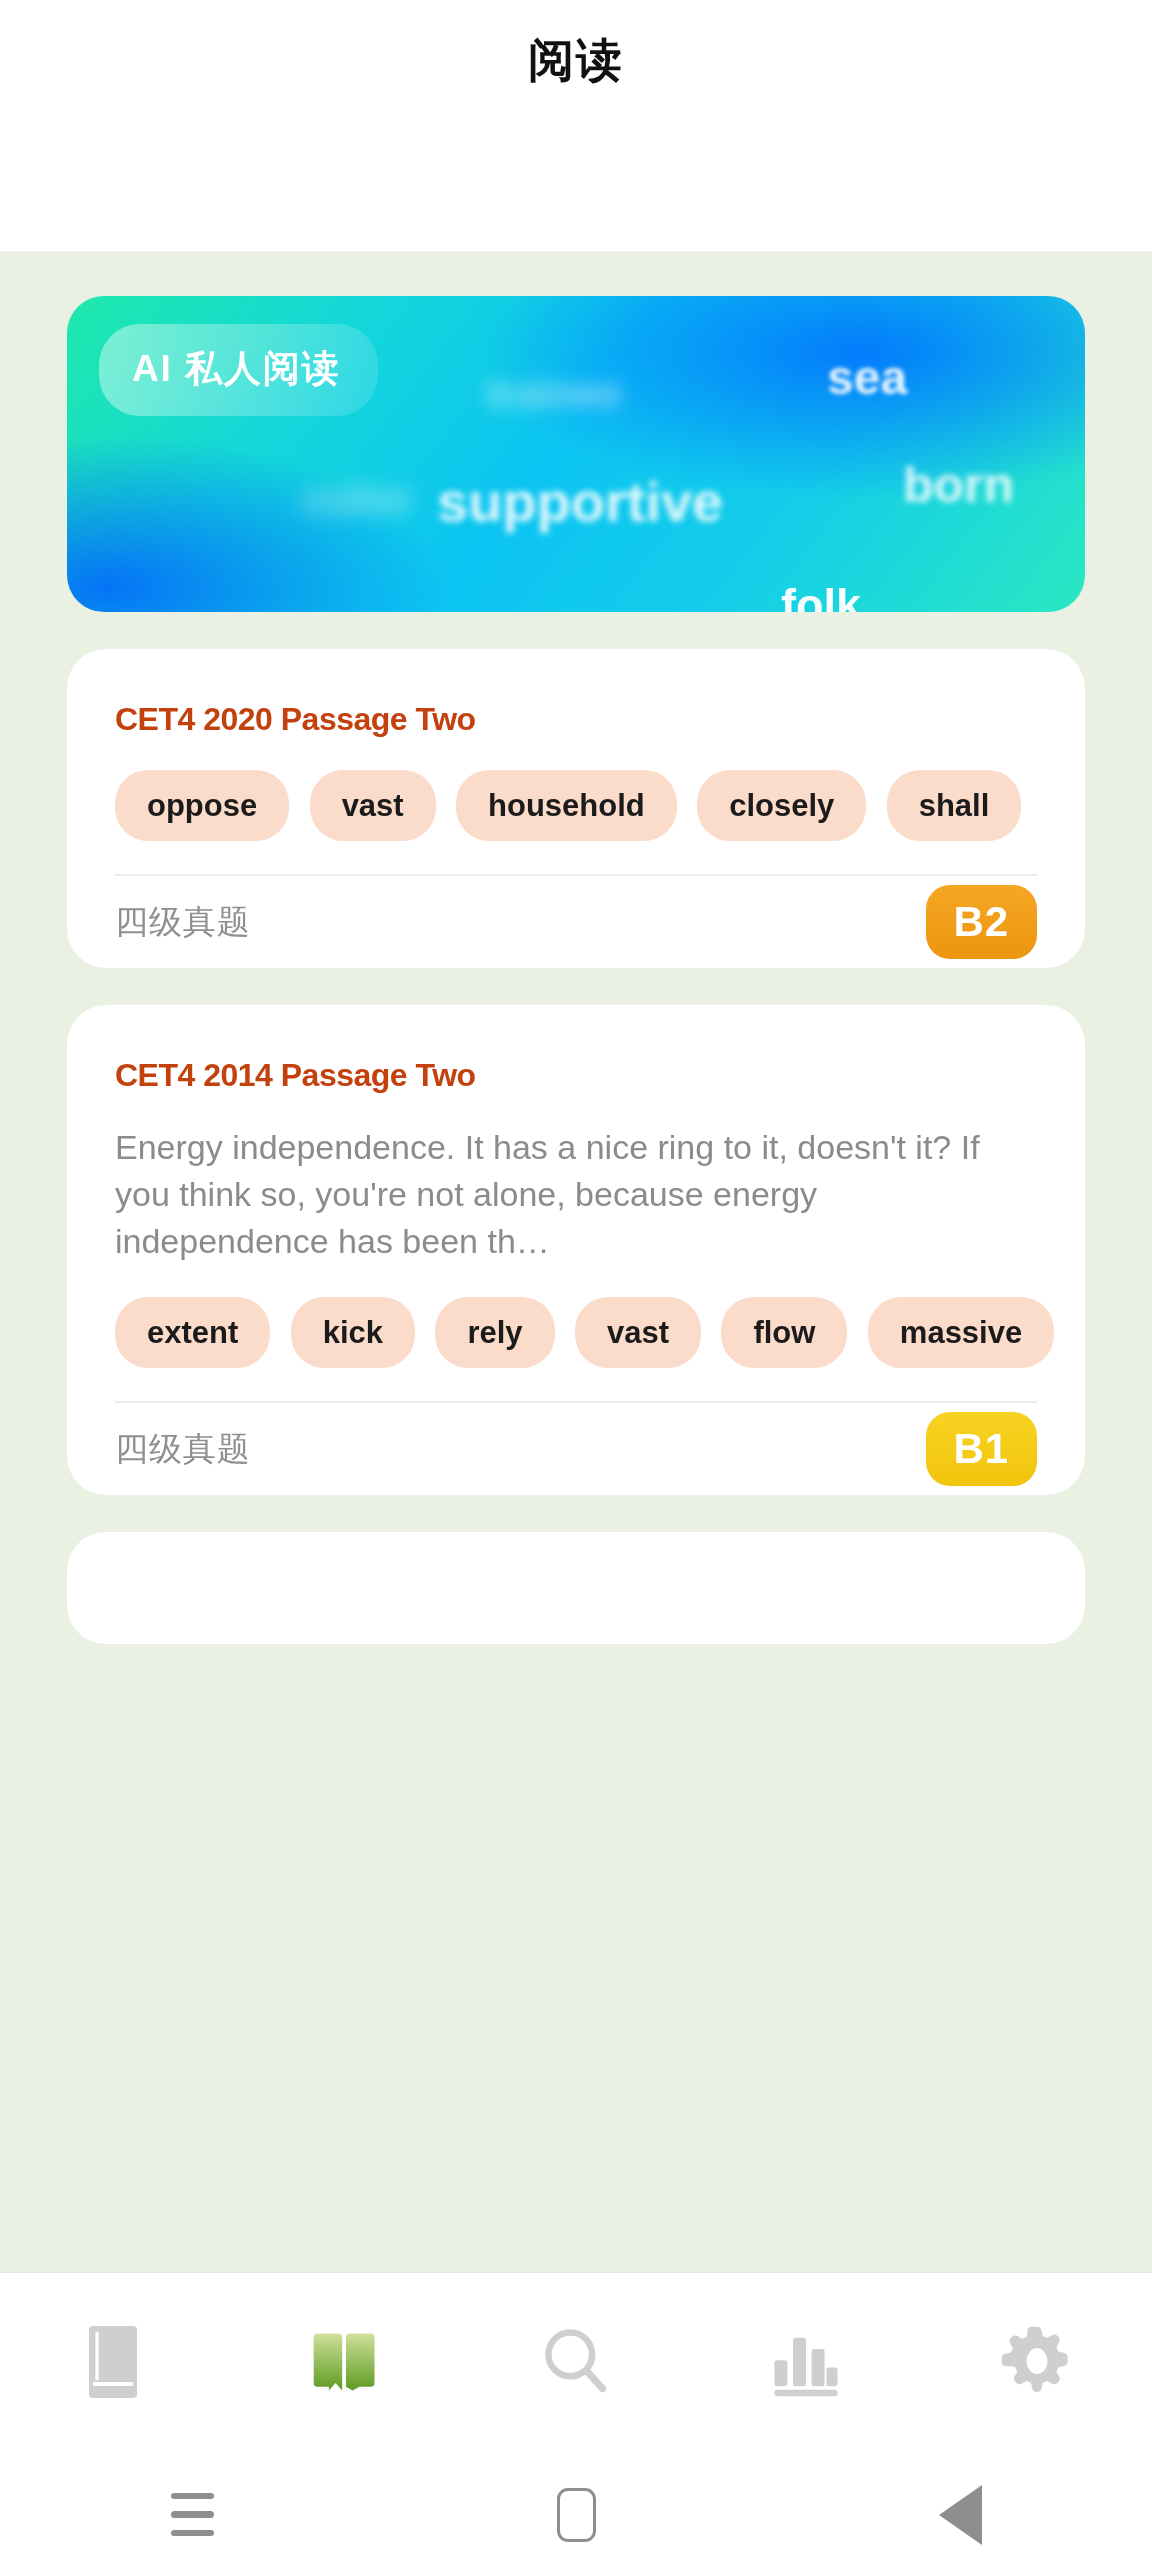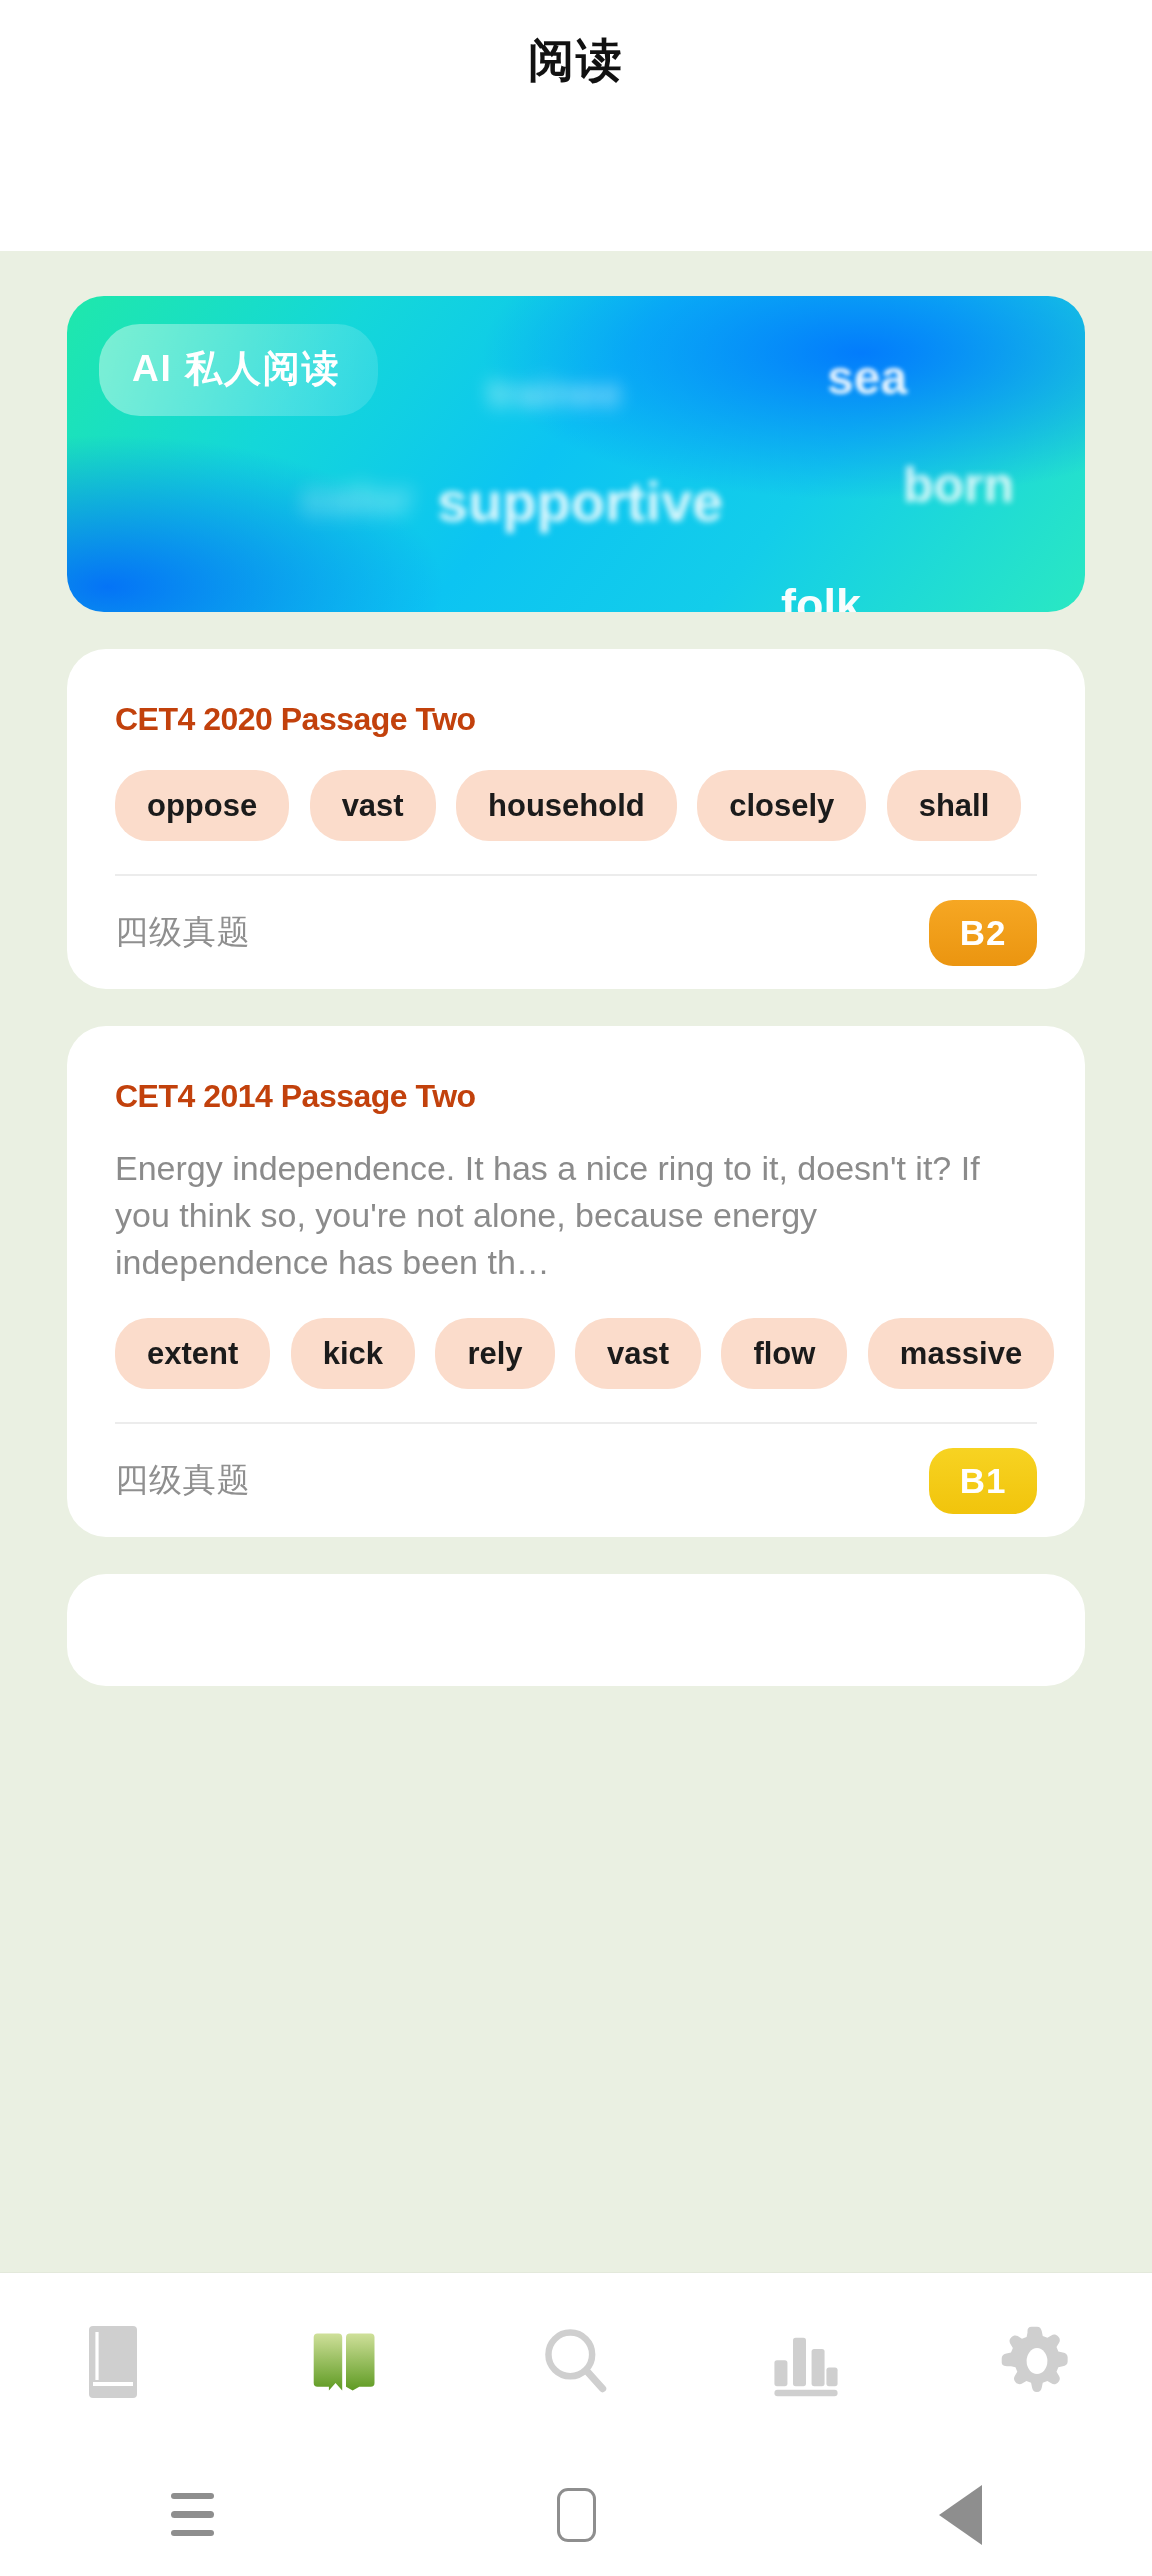--- a/index.html
+++ b/index.html
@@ -102,26 +102,26 @@
     width:1041px;
   }
   .chip {
     background:#fbdccb; color:#1b1b1b;
     font-size:31px; font-weight:bold;
     padding:17.7px 32px; border-radius:33px;
     white-space:nowrap; flex:0 0 auto;
   }
   .card-divider { margin-top:33px; height:1.9px; background:#ececec; }
   .card-footer {
-    height:113px; display:flex; align-items:center; justify-content:space-between;
+    height:92px; display:flex; align-items:center; justify-content:space-between;
   }
   .card-source { font-size:33px; color:#8f8f8f; letter-spacing:0.9px; }
   .level-badge {
     min-width:108px; text-align:center;
-    color:#ffffff; font-size:35px; font-weight:bold;
+    color:#ffffff; font-size:42px; font-weight:bold;
     padding:13px 28px; border-radius:24px; letter-spacing:0.9px;
   }
 
   
   .card-partial { height:112px; padding:0; }
 
   
   .tabbar {
     position:absolute; left:0; right:0; bottom:123px; height:180px;
     background:#ffffff; display:flex; align-items:center;

